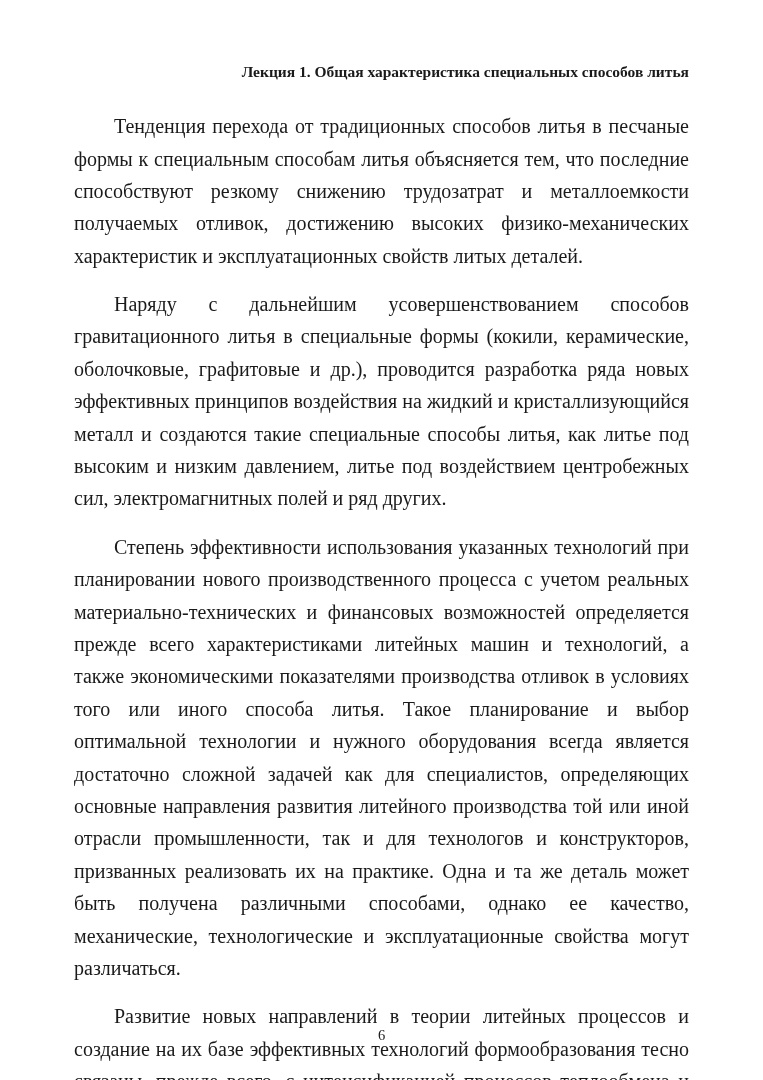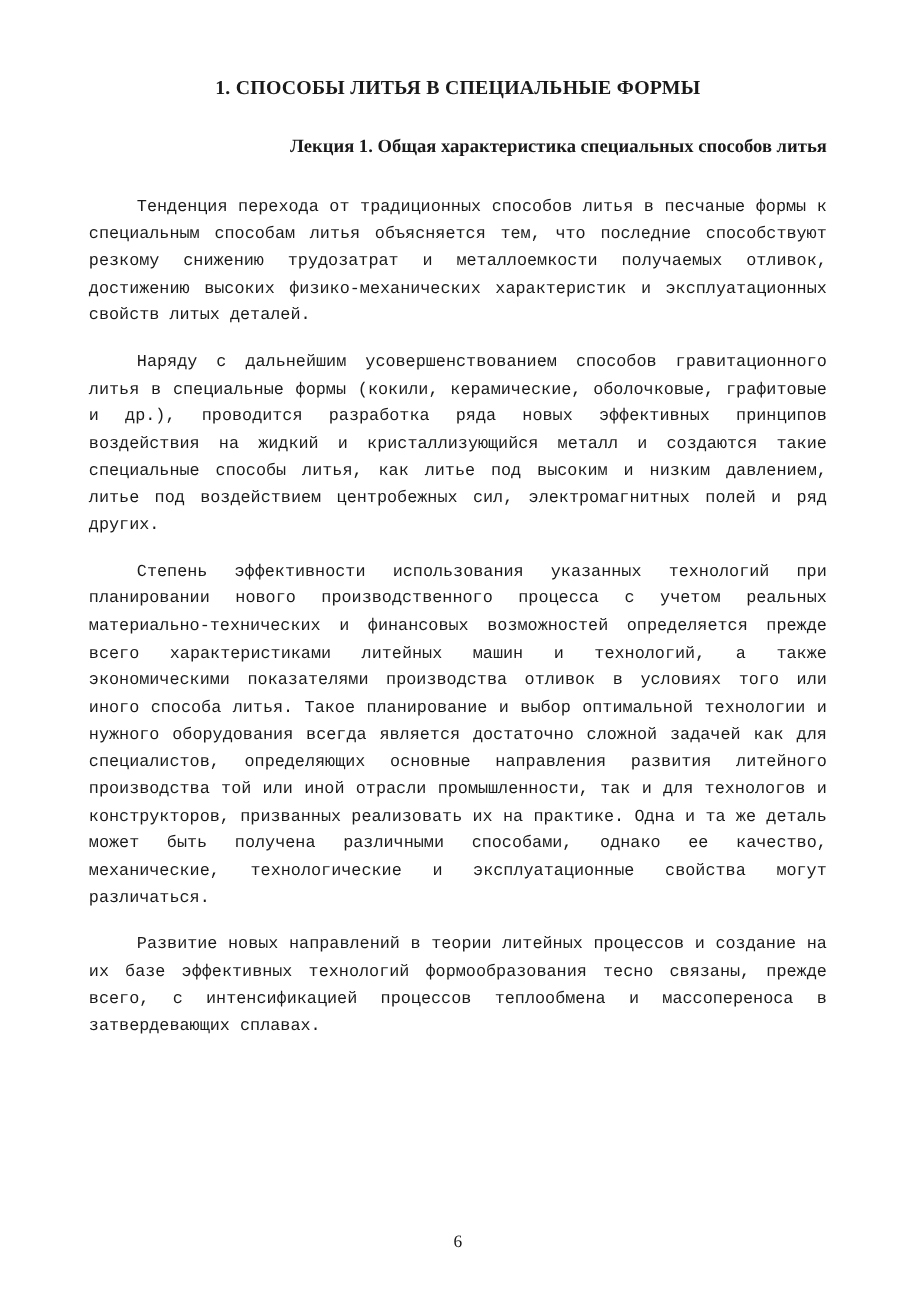--- a/index.html
+++ b/index.html
@@ -31,47 +31,45 @@
     line-height: 1.3;
   }
   .lecture-title {
     text-align: right;
     font-size: 15.5px;
     font-weight: bold;
     margin: 0 0 28px 0;
     line-height: 1.3;
   }
   p.body-par {
-    font-size: 14px;
+    font-size: 20px;
     line-height: 1.62;
     text-align: justify;
     text-justify: inter-word;
     margin: 0 0 0 0;
     text-indent: 40px;
     hyphens: manual;
-    font-family: Liberation Mono, monospace;
   }
   p.body-par + p.body-par {
     margin-top: 16px;
   }
   .page-number {
     position: absolute;
     bottom: 36px;
     left: 0;
     width: 763px;
     text-align: center;
     font-size: 14.5px;
   }
 </style>
 </head>
 <body>
 
 <div class="page">
 
-  <h1 class="chapter-title">1. СПОСОБЫ ЛИТЬЯ В СПЕЦИАЛЬНЫЕ ФОРМЫ</h1>
 
   <h2 class="lecture-title">Лекция 1. Общая характеристика специальных способов литья</h2>
 
   <p class="body-par">Тенденция перехода от традиционных способов литья в песчаные формы к специальным способам литья объясняется тем, что последние способствуют резкому снижению трудозатрат и металлоемкости получаемых отливок, достижению высоких физико-механических характеристик и эксплуатационных свойств литых деталей.</p>
   <p class="body-par">Наряду с дальнейшим усовершенствованием способов гравитационного литья в специальные формы (кокили, керамические, оболочковые, графитовые и др.), проводится разработка ряда новых эффективных принципов воздействия на жидкий и кристаллизующийся металл и создаются такие специальные способы литья, как литье под высоким и низким давлением, литье под воздействием центробежных сил, электромагнитных полей и ряд других.</p>
   <p class="body-par">Степень эффективности использования указанных технологий при планировании нового производственного процесса с учетом реальных материально-технических и финансовых возможностей определяется прежде всего характеристиками литейных машин и технологий, а также экономическими показателями производства отливок в условиях того или иного способа литья. Такое планирование и выбор оптимальной технологии и нужного оборудования всегда является достаточно сложной задачей как для специалистов, определяющих основные направления развития литейного производства той или иной отрасли промышленности, так и для технологов и конструкторов, призванных реализовать их на практике. Одна и та же деталь может быть получена различными способами, однако ее качество, механические, технологические и эксплуатационные свойства могут различаться.</p>
   <p class="body-par">Развитие новых направлений в теории литейных процессов и создание на их базе эффективных технологий формообразования тесно связаны, прежде всего, с интенсификацией процессов теплообмена и массопереноса в затвердевающих сплавах.</p>
 
   <div class="page-number">6</div>
 </div>

